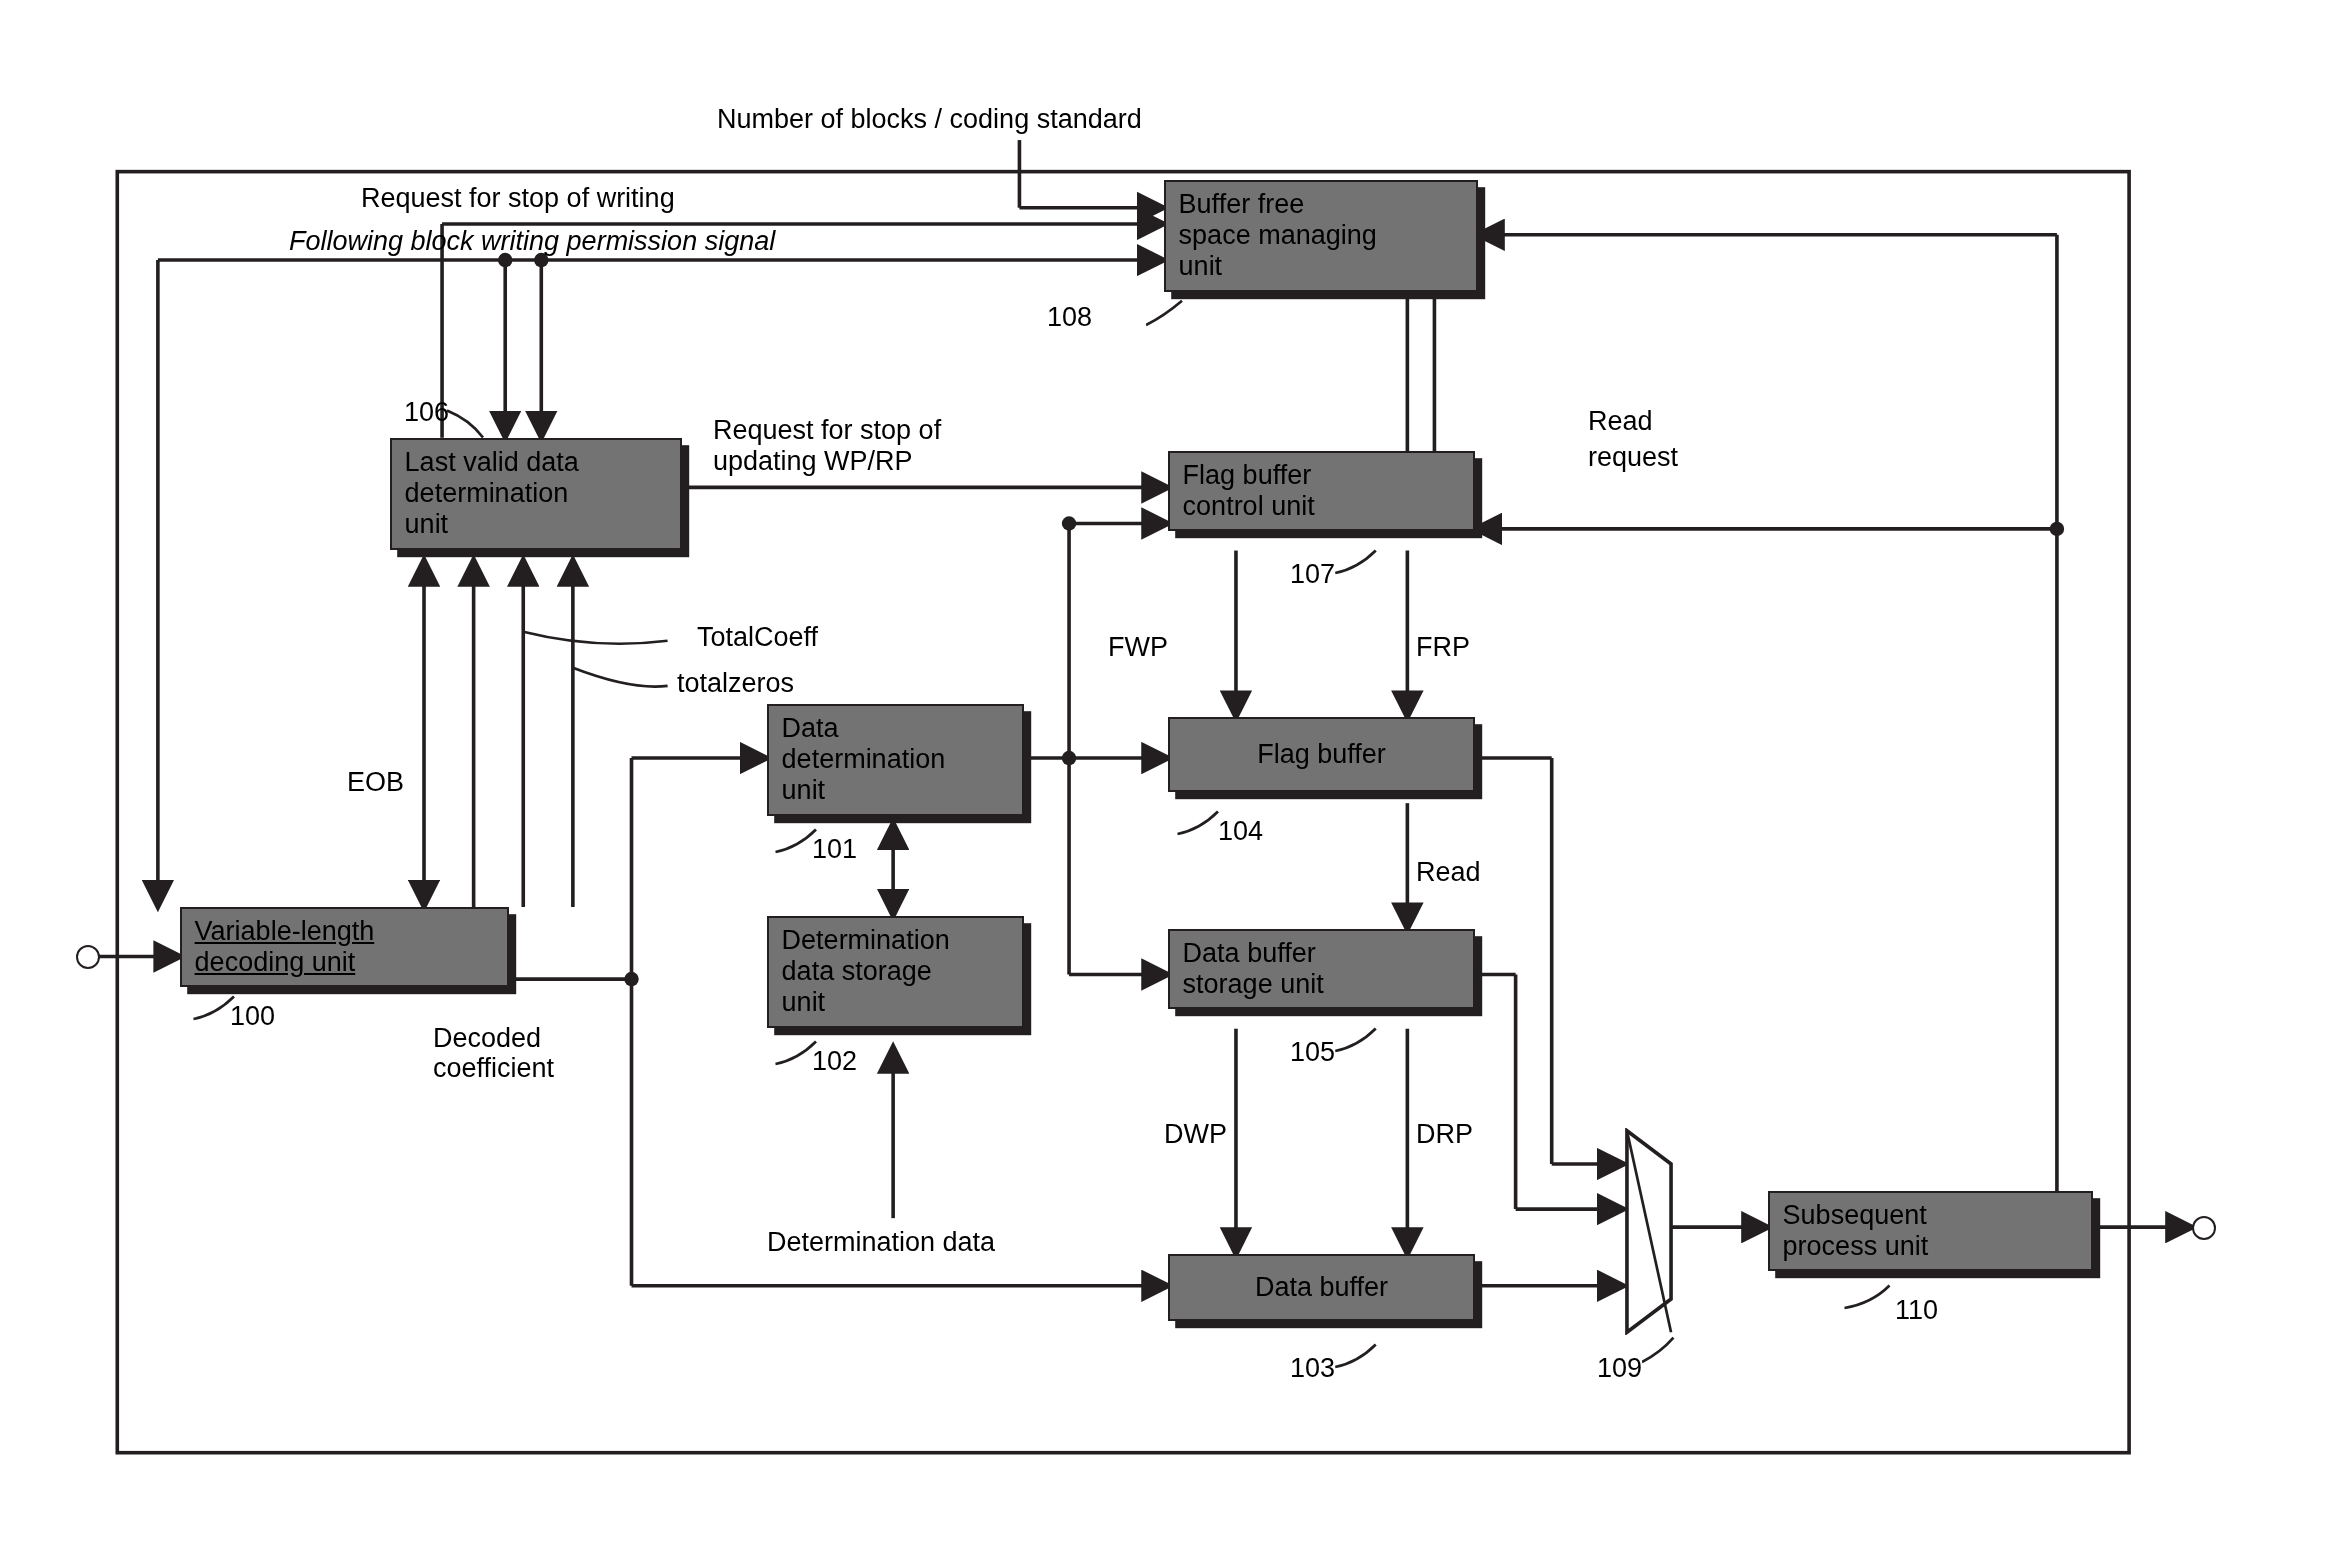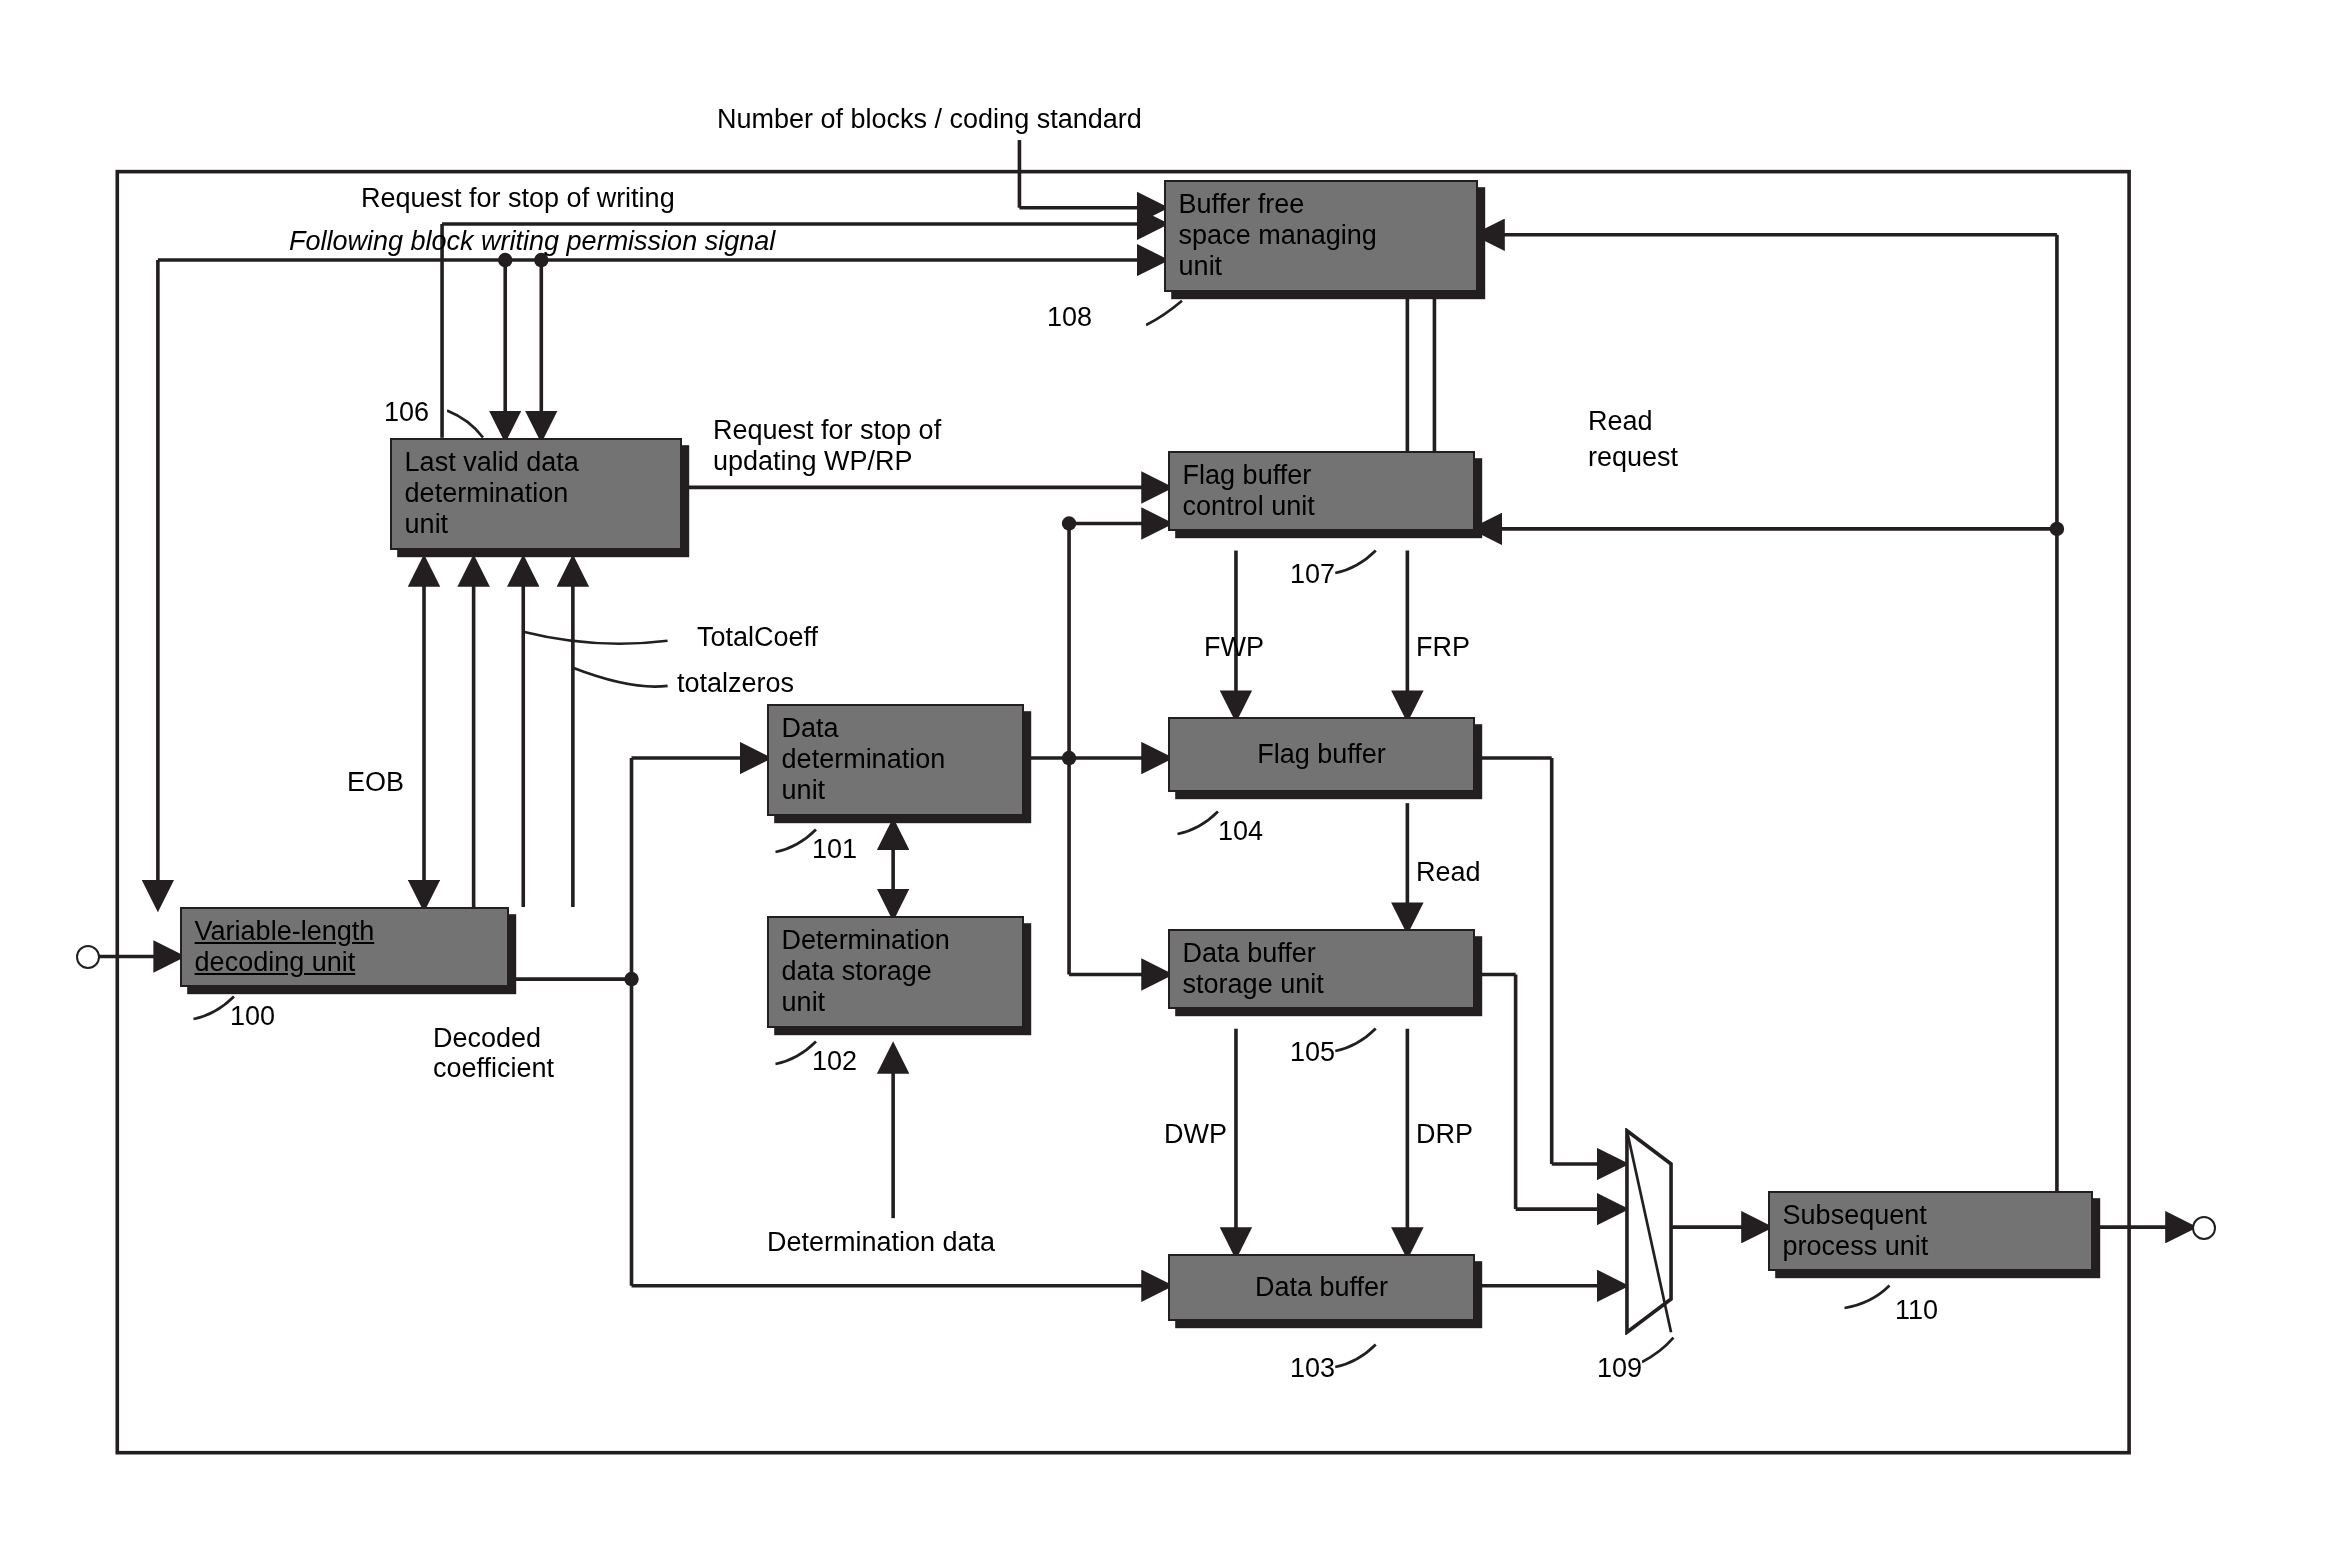--- a/index.html
+++ b/index.html
@@ -162,21 +162,21 @@
   <div class="ref" style="left:230px; top:1001px;">100</div>
   <svg style="position:absolute; left:189px; top:992px; width:54px; height:36px;" viewBox="0 0 60 40" width="54" height="36">
       <path d="M50,5 Q30,25 5,30" fill="none" stroke="#231f20" stroke-width="3"></path>
     </svg>
 
   <div class="box" style="left:390px; top:438px; width:292px;">
     <span>Last valid data</span>
     <span>determination</span>
     <span>unit</span>
   </div>
-  <div class="ref" style="left:384px; top:397px;">106</div>
+  <div class="ref" style="left:404px; top:397px;">106</div>
   <svg style="position:absolute; left:447px; top:406px; width:45px; height:36px;" viewBox="0 0 50 40" width="45" height="36">
       <path d="M0,5 Q25,15 40,35" fill="none" stroke="#231f20" stroke-width="3"></path>
     </svg>
 
   <div class="box" style="left:767px; top:704px; width:257px;">
     <span>Data</span>
     <span>determination</span>
     <span>unit</span>
   </div>
   <div class="ref" style="left:812px; top:834px;">101</div>
@@ -260,21 +260,21 @@
 
   <div class="lbl" style="left:717px; top:104px;">Number of blocks / coding standard</div>
   <div class="lbl" style="left:361px; top:183px;">Request for stop of writing</div>
   <div class="lbl" style="left:289px; top:226px;font-style:italic;">Following block writing permission signal</div>
   <div class="lbl" style="left:713px; top:415px; white-space:normal; width:325px; line-height:1.15;">Request for stop of updating WP/RP</div>
   <div class="lbl" style="left:677px; top:622px;margin-left:20px;">TotalCoeff</div>
   <div class="lbl" style="left:677px; top:668px;">totalzeros</div>
   <div class="lbl" style="left:347px; top:767px;">EOB</div>
   <div class="lbl" style="left:433px; top:1024px; white-space:normal; width:180px; line-height:1.1;">Decoded coefficient</div>
   <div class="lbl" style="left:767px; top:1227px;">Determination data</div>
-  <div class="lbl" style="left:1204px; top:632px;">FWP</div>
+  <div class="lbl" style="left:1108px; top:632px;">FWP</div>
   <div class="lbl" style="left:1416px; top:632px;">FRP</div>
   <div class="lbl" style="left:1164px; top:1119px;">DWP</div>
   <div class="lbl" style="left:1416px; top:1119px;">DRP</div>
   <div class="lbl" style="left:1416px; top:857px;">Read</div>
   <div class="lbl" style="left:1588px; top:406px;">Read</div>
   <div class="lbl" style="left:1588px; top:442px;">request</div>
 
 </div>
 
 

